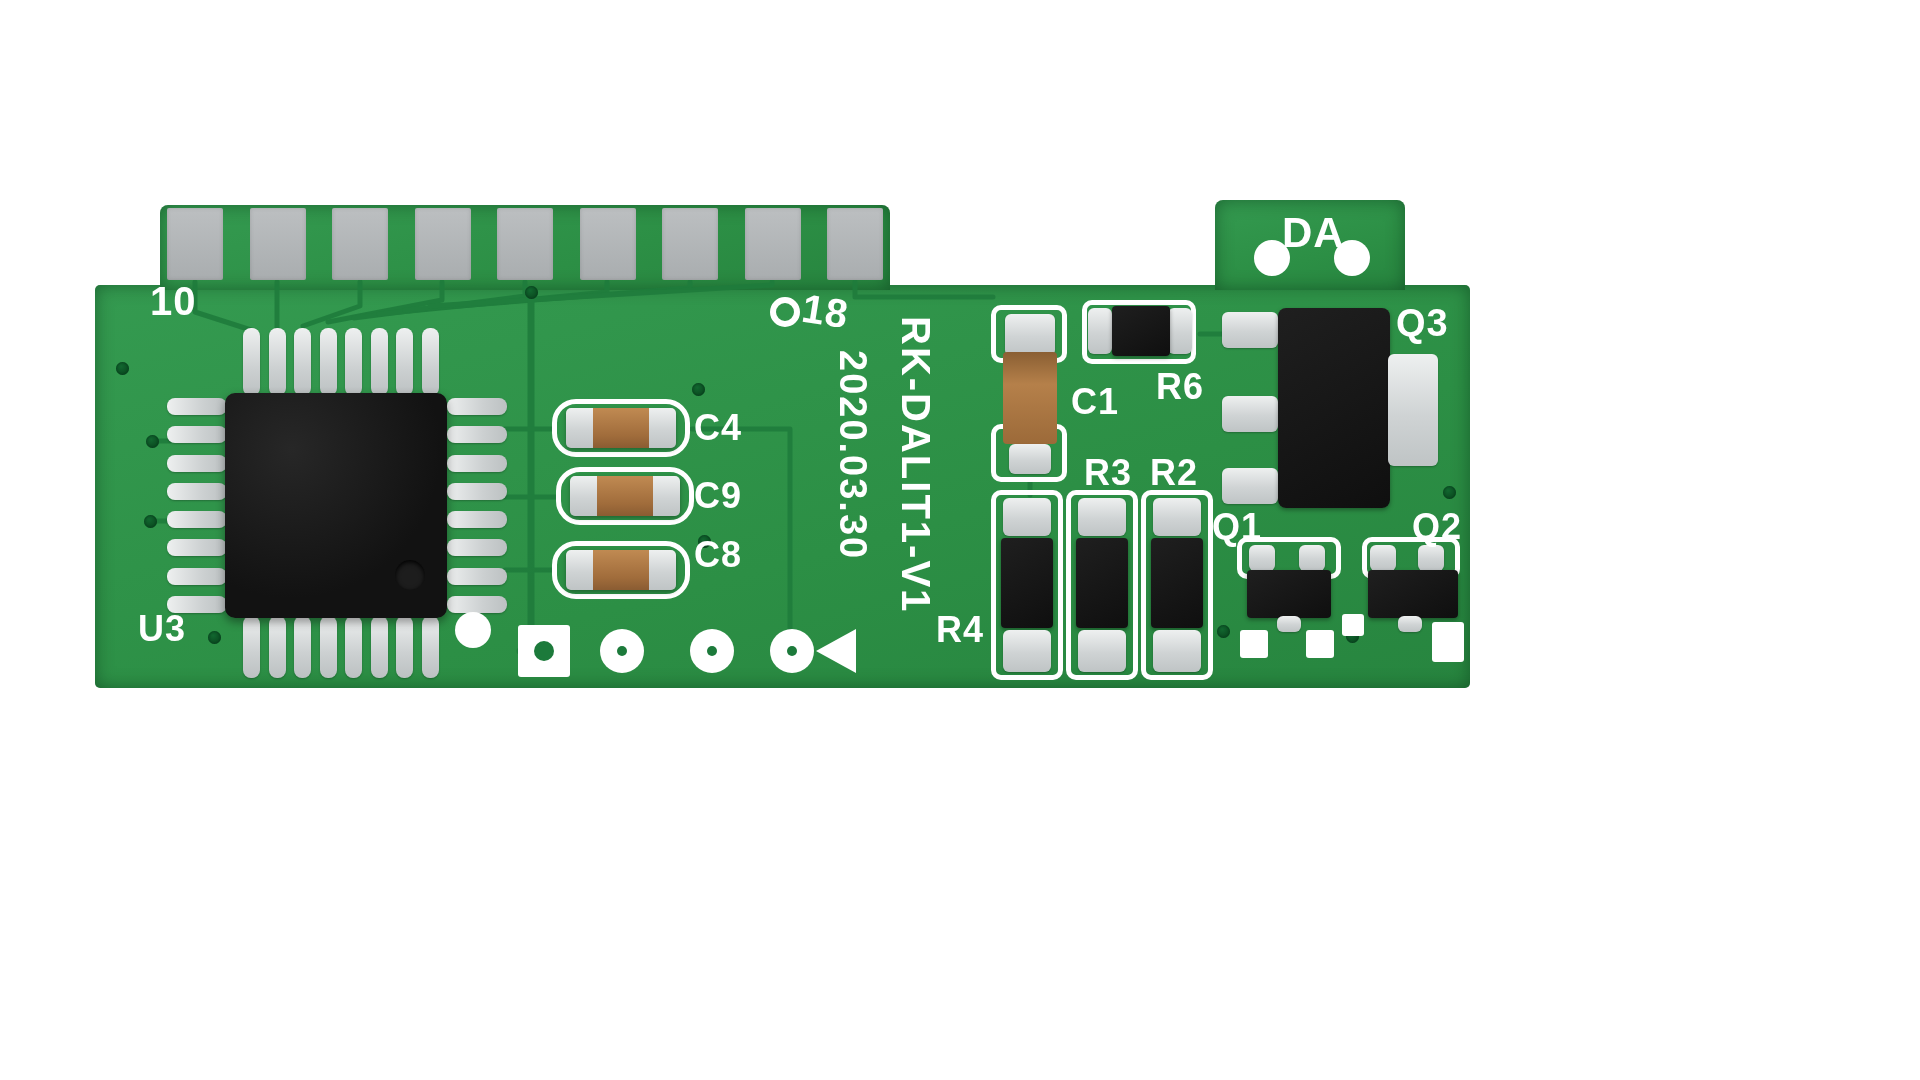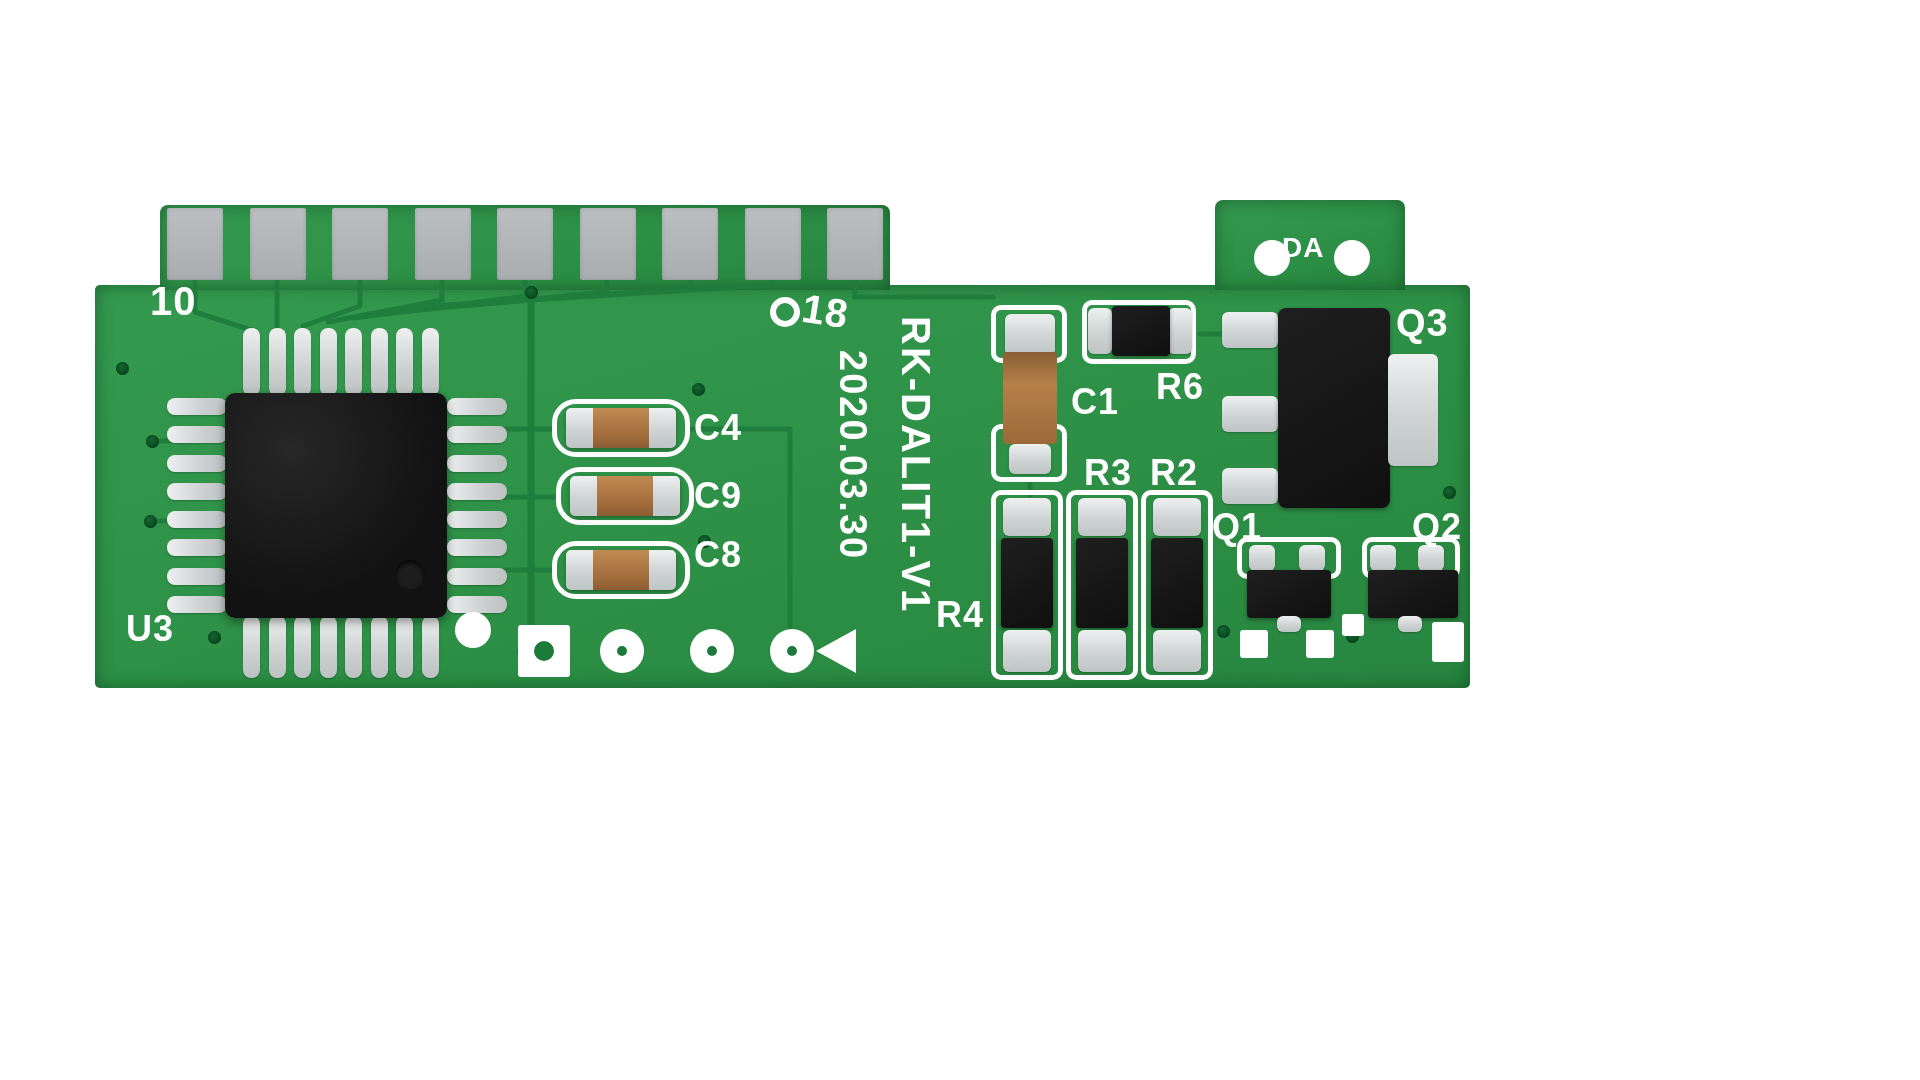--- a/index.html
+++ b/index.html
@@ -227,29 +227,29 @@
 
   <div class="a outl2" style="left:1362px;top:537px;width:98px;height:42px"></div>
   <div class="a slv" style="left:1370px;top:545px;width:26px;height:26px"></div>
   <div class="a slv" style="left:1418px;top:545px;width:26px;height:26px"></div>
   <div class="a blk" style="left:1368px;top:570px;width:90px;height:48px"></div>
   <div class="a slv" style="left:1398px;top:616px;width:24px;height:16px"></div>
   <div class="a wsq" style="left:1432px;top:622px;width:32px;height:40px"></div>
 
   <div class="lbl" style="left:150px;top:279px;font-size:40px">10</div>
   <div class="lbl" style="left:802px;top:289px;font-size:40px;transform:rotate(9deg)">18</div>
-  <div class="lbl" style="left:126px;top:608px">U3</div>
+  <div class="lbl" style="left:138px;top:608px">U3</div>
   <div class="lbl" style="left:694px;top:407px">C4</div>
   <div class="lbl" style="left:694px;top:475px">C9</div>
   <div class="lbl" style="left:694px;top:534px">C8</div>
   <div class="lbl vlb" style="left:893px;top:316px;font-size:40px">RK-DALIT1-V1</div>
   <div class="lbl vlb" style="left:831px;top:350px;font-size:38px">2020.03.30</div>
   <div class="lbl" style="left:1071px;top:381px">C1</div>
   <div class="lbl" style="left:1156px;top:366px">R6</div>
   <div class="lbl" style="left:1084px;top:452px">R3</div>
   <div class="lbl" style="left:1150px;top:452px">R2</div>
-  <div class="lbl" style="left:936px;top:594px">R4</div>
+  <div class="lbl" style="left:936px;top:609px">R4</div>
   <div class="lbl" style="left:1212px;top:506px">Q1</div>
   <div class="lbl" style="left:1412px;top:506px">Q2</div>
   <div class="lbl" style="left:1396px;top:302px;font-size:38px">Q3</div>
-  <div class="lbl" style="left:1282px;top:232px;font-size:28px">DA</div>
+  <div class="lbl" style="left:1282px;top:209px;font-size:42px">DA</div>
 
 </div>
 
 </body></html>

